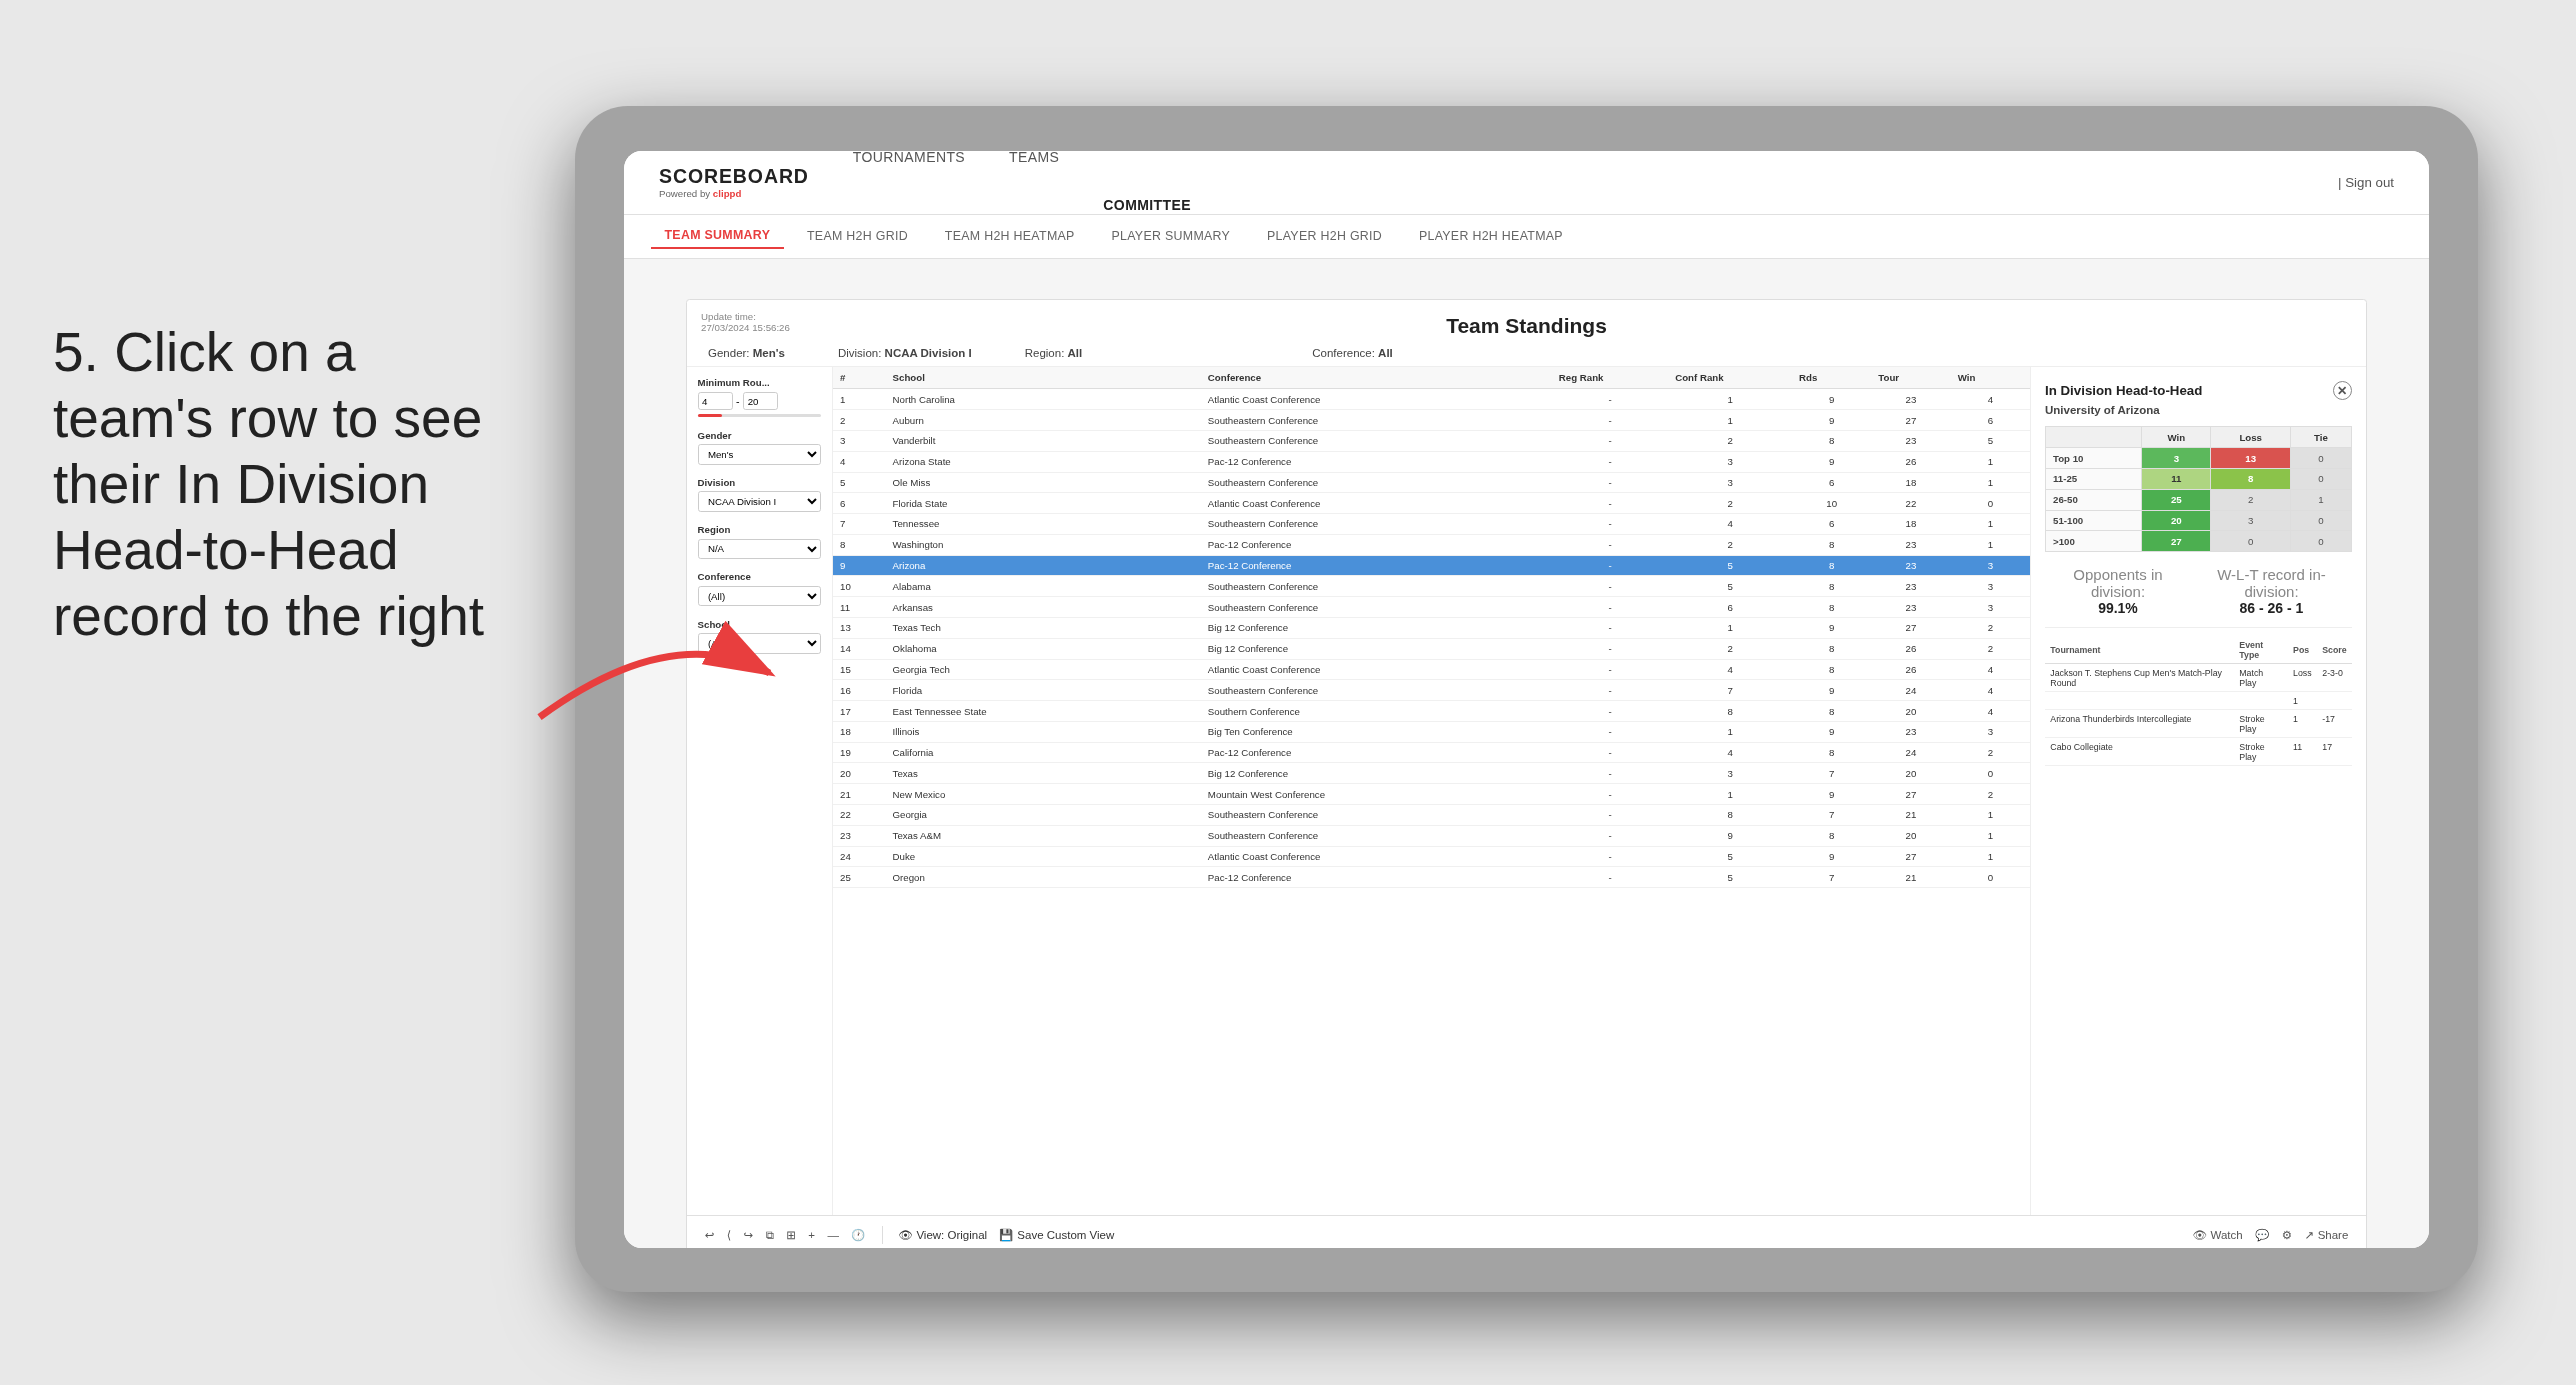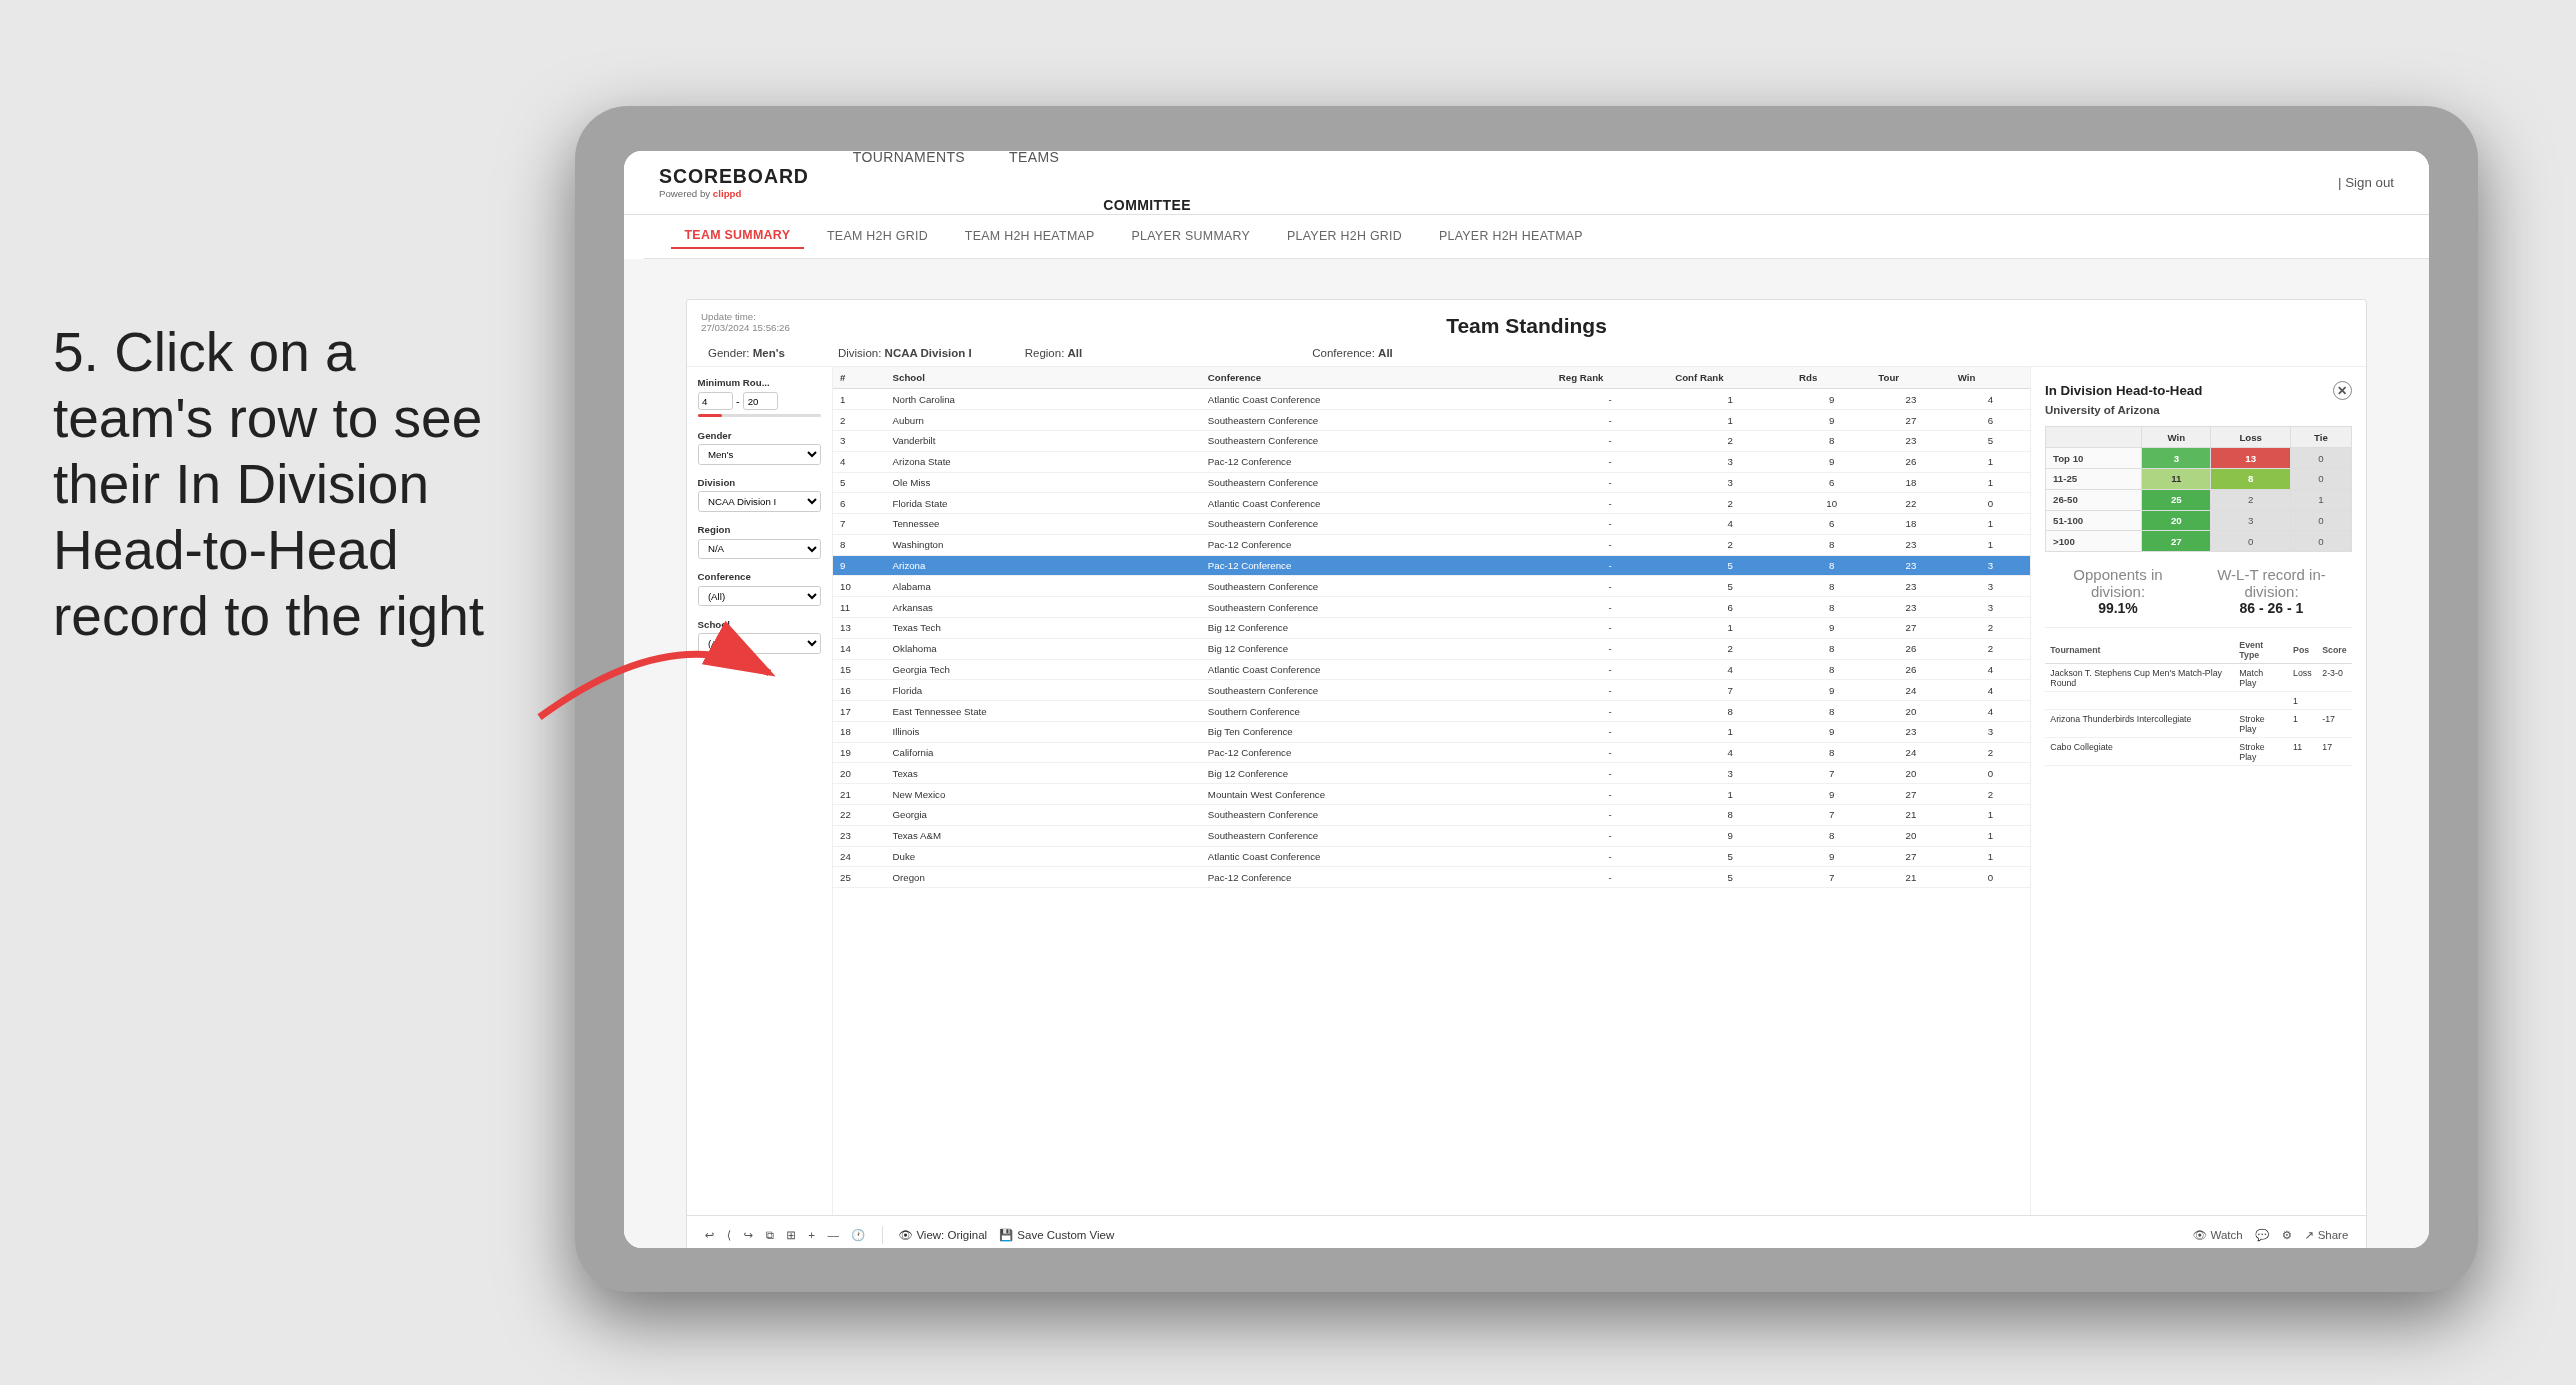--- a/index.html
+++ b/index.html
@@ -133,21 +133,20 @@
     
     .sub-nav {
       height: 44px;
       background: #fff;
       border-bottom: 1.8px solid #e0e0e0;
       display: flex;
       align-items: center;
       padding: 0 26.5px;
       gap: 8.8px;
       flex-shrink: 0;
-      margin-left: 20px;
     }
 
     .sub-nav-item {
       font-size: 12.4px;
       color: #666;
       padding: 5.3px 14px;
       cursor: pointer;
       font-weight: 500;
       letter-spacing: 0.3px;
     }

